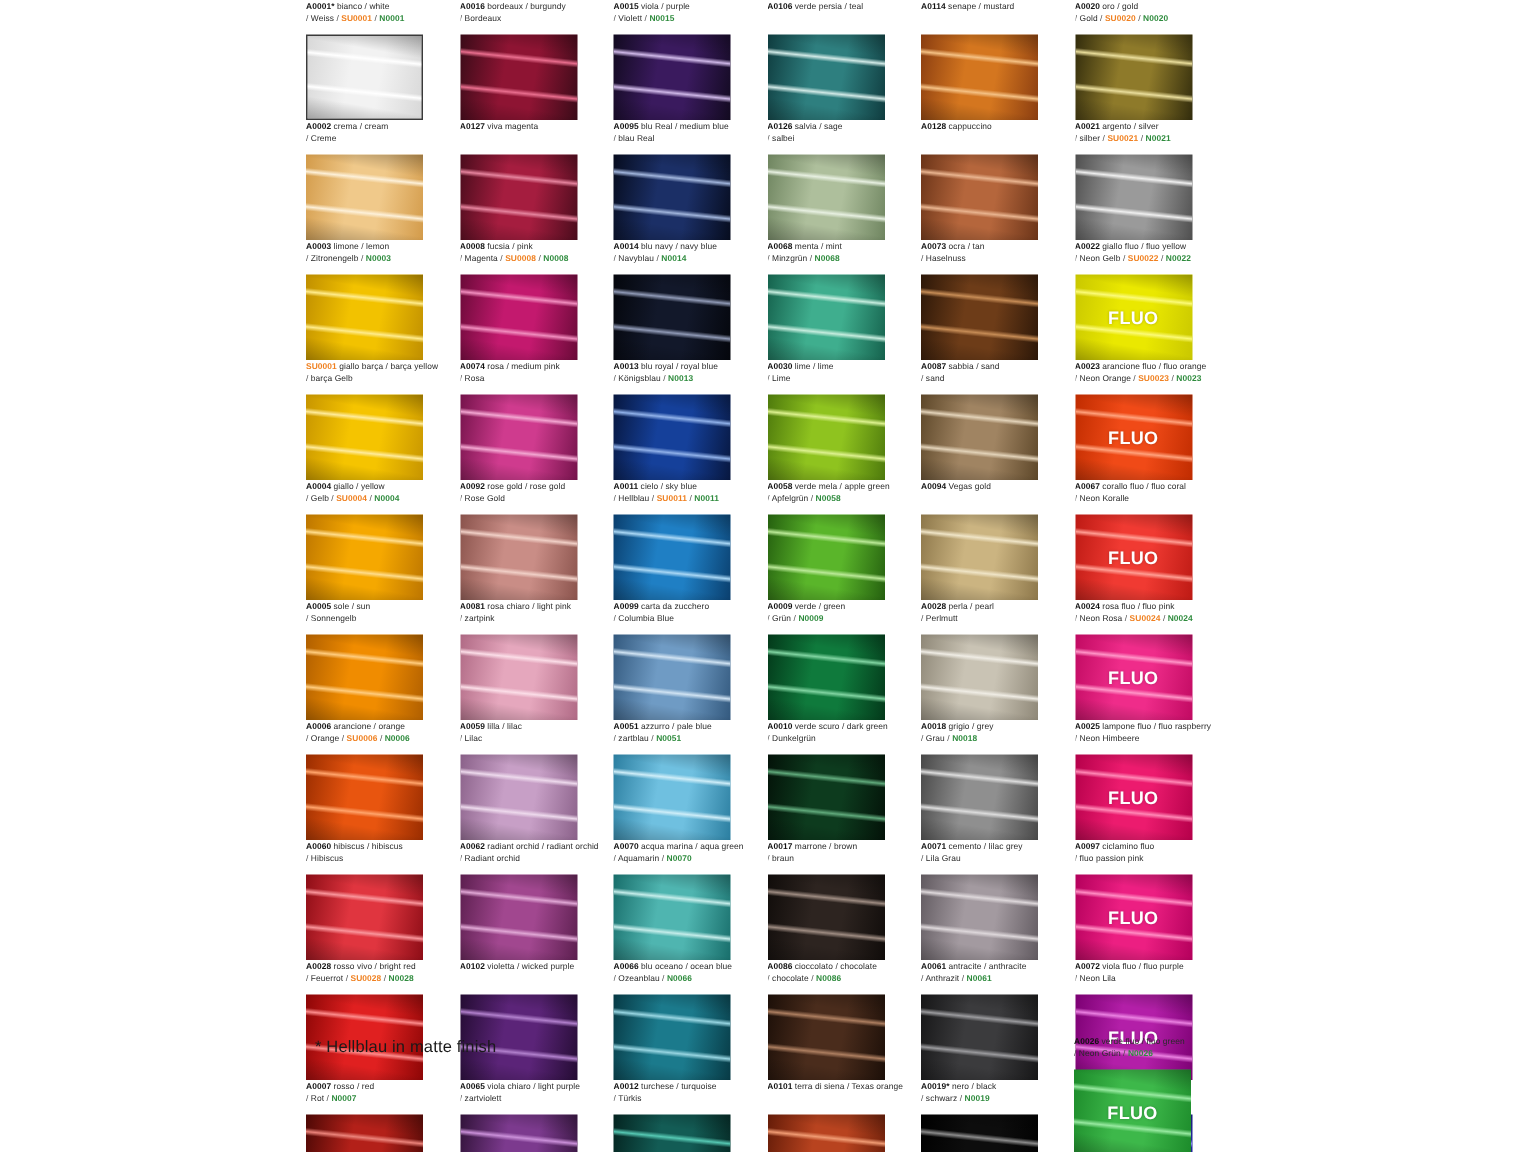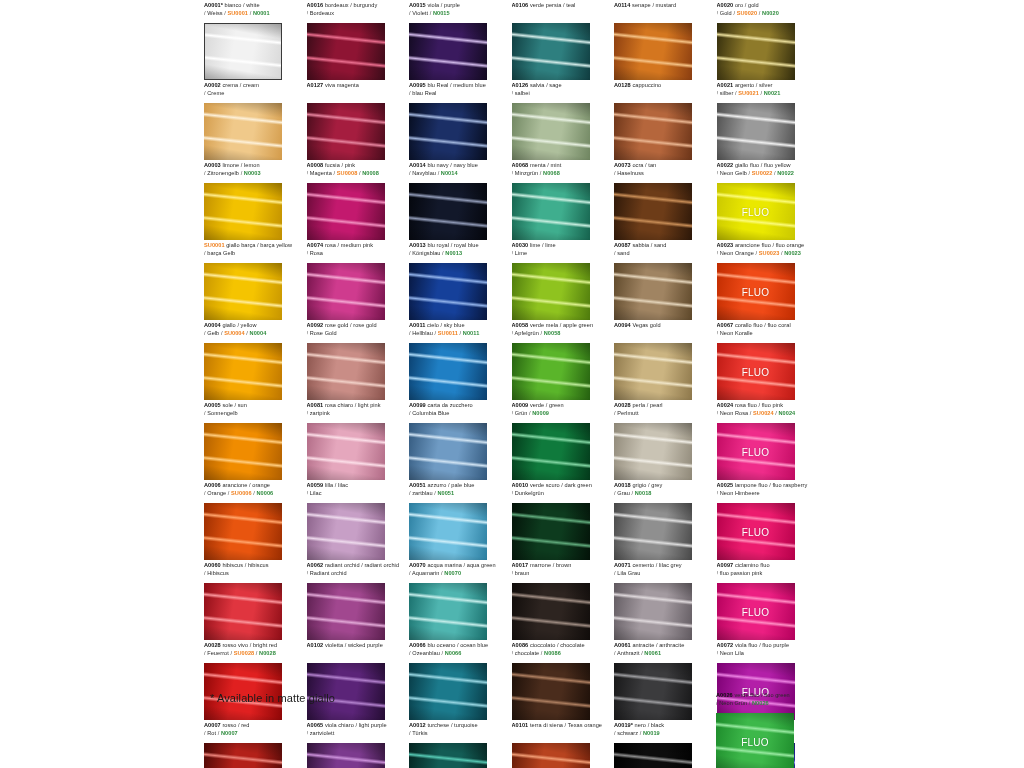--- a/index.html
+++ b/index.html
@@ -53,22 +53,22 @@
   .swatch.bordered { border: 1px solid #3a3a3a; }
   .sheen {
     position: absolute; inset: 0;
     pointer-events: none;
   }
   .fluo-tag {
     position: absolute;
     left: 50%; top: 50%;
     transform: translate(-50%, -50%);
     color: #ffffff;
-    font-size: 10px;
-    font-weight: normal;
+    font-size: 12px;
+    font-weight: bold;
     letter-spacing: 0.02em;
     text-shadow: 0 0 2px rgba(0,0,0,0.25);
   }
   .footnote {
     position: absolute;
     left: 210px; top: 692px;
     font-size: 11px;
     color: #1a1a1a;
     letter-spacing: 0.01em;
   }
@@ -633,14 +633,14 @@
           <span class="ln"><span class="code">A0026</span><span class="nm"> verde fluo</span><span class="nm"> / fluo green</span></span>
           <span class="ln"><span class="sep">/ </span><span class="nm">Neon Grün</span><span class="sep"> / </span><span class="nn">N0026</span></span>
         </div>
         <div class="swatch" style="background: linear-gradient(100deg, rgb(28, 138, 42) 0%, rgb(61, 184, 74) 38%, rgb(61, 184, 74) 62%, rgb(28, 138, 42) 100%);">
           <div class="sheen" style="background: linear-gradient(186deg, rgba(255, 255, 255, 0) 26%, rgb(150, 232, 159) 30%, rgba(255, 255, 255, 0) 34%), linear-gradient(186deg, rgba(255, 255, 255, 0) 62%, rgb(150, 232, 159) 66%, rgba(255, 255, 255, 0) 70%), linear-gradient(190deg, rgba(0, 0, 0, 0.3) 0%, rgba(0, 0, 0, 0) 22%), linear-gradient(190deg, rgba(0, 0, 0, 0) 78%, rgba(0, 0, 0, 0.28) 100%);"></div>
           <div class="fluo-tag">FLUO</div>
         </div>
       </div>
     </div>
 
-  <div class="footnote">* Available in matte giallo</div>
+  <div class="footnote">* Hellblau in matte finish</div>
 </div>
 
 </body></html>

